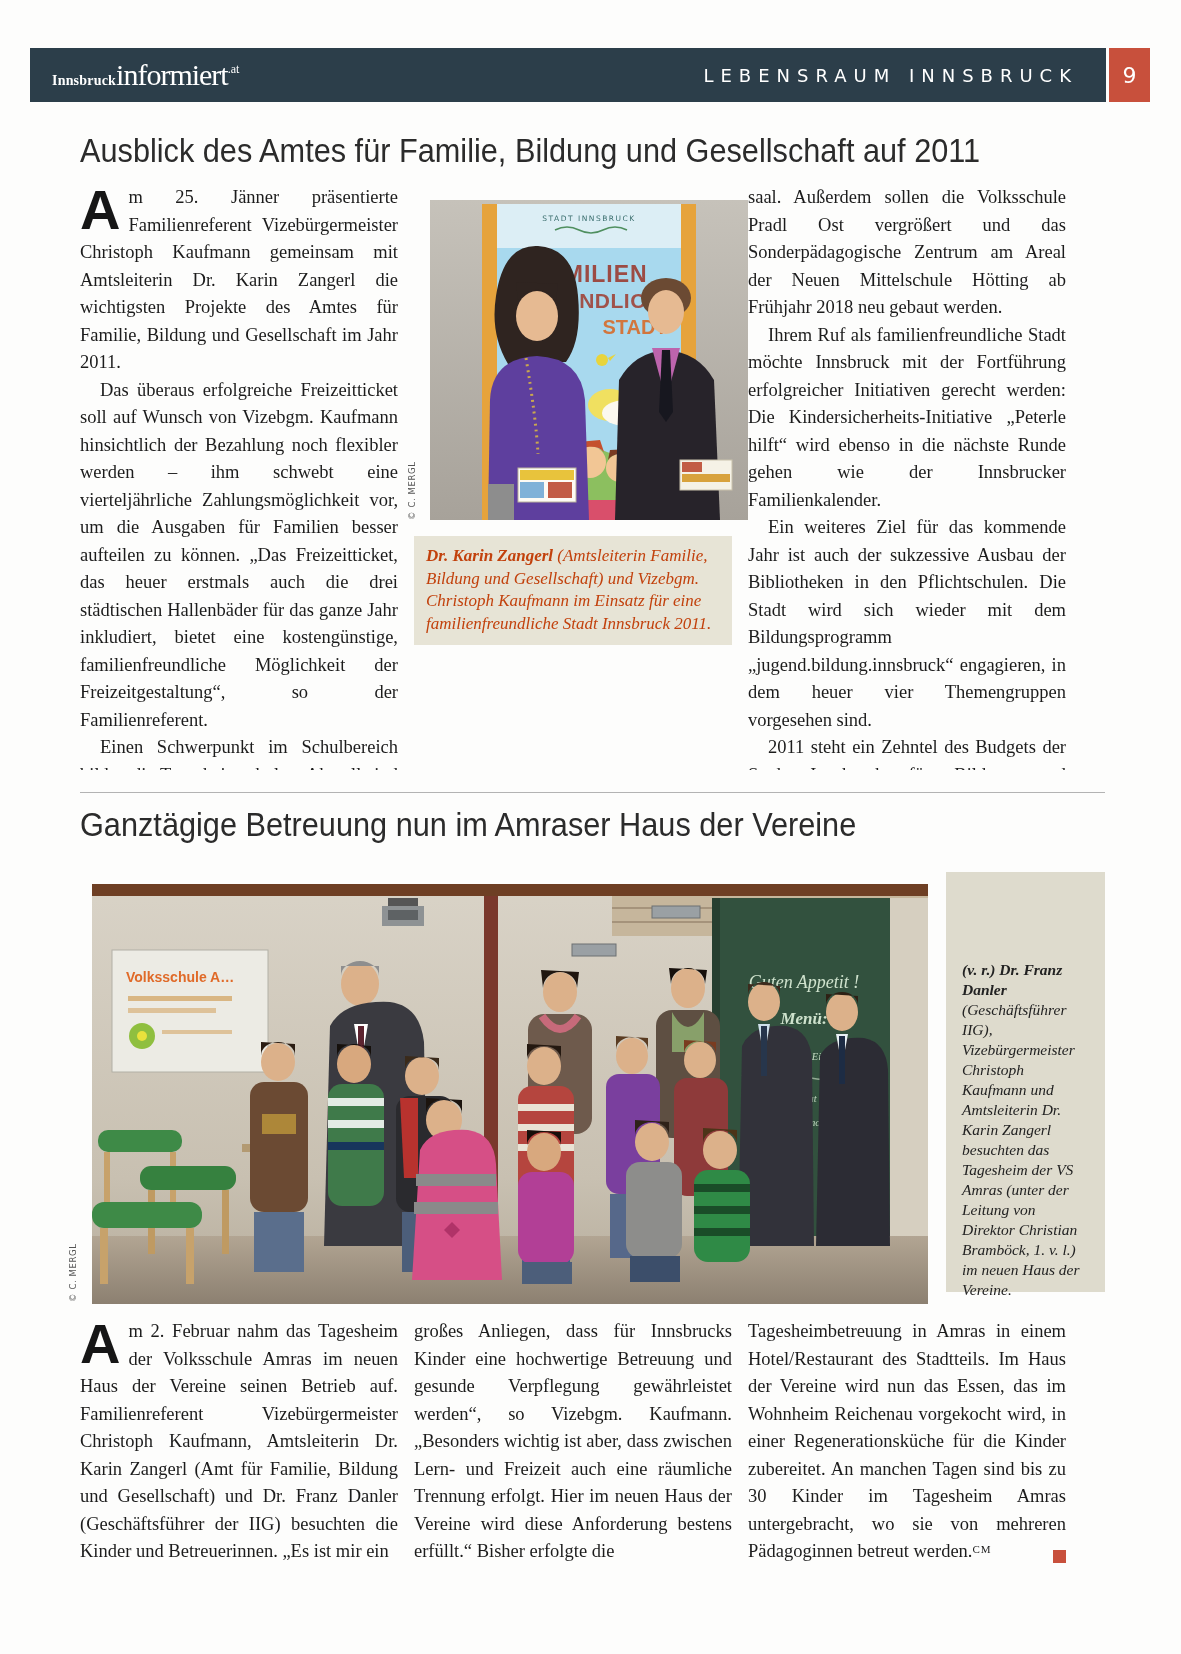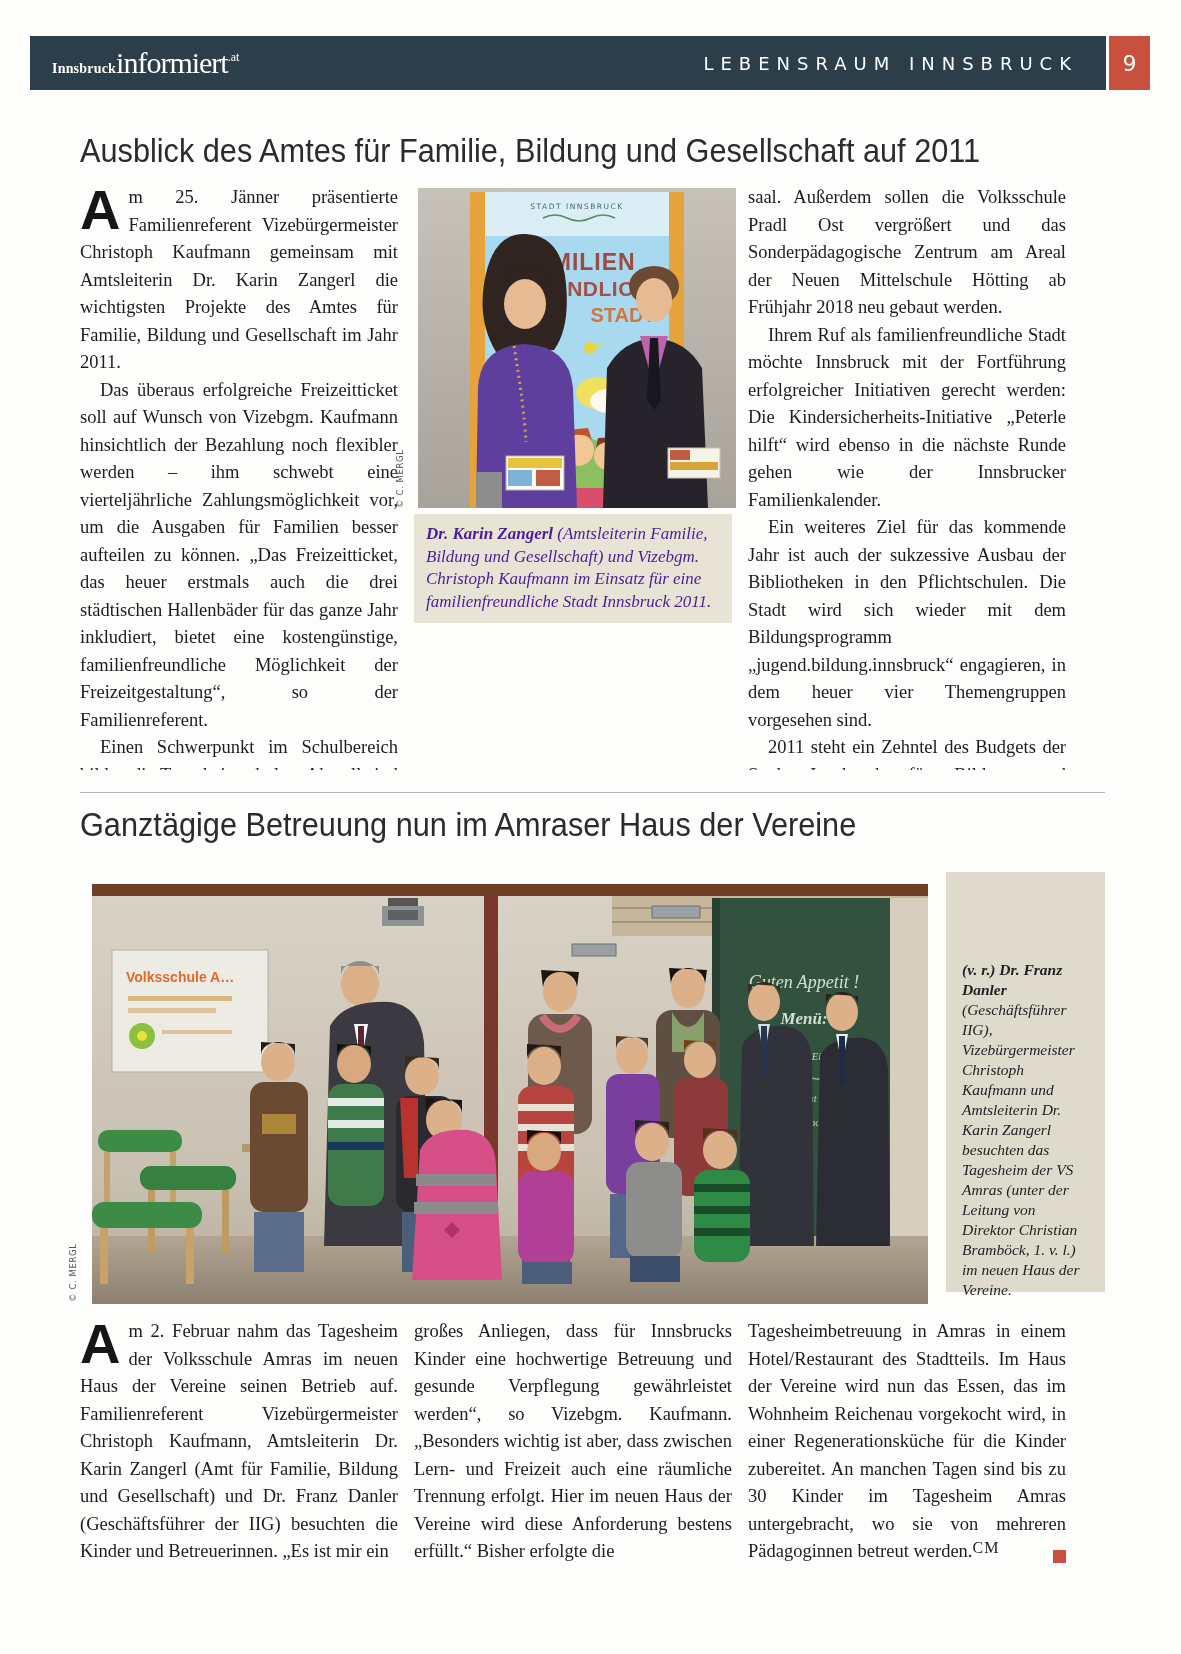--- a/index.html
+++ b/index.html
@@ -1,20 +1,20 @@
 <!DOCTYPE html>
 <html><head>
 <meta charset="utf-8">
 <style>
   html,body{margin:0;padding:0;background:#ffffff;}
   .page{position:relative;width:1181px;height:1654px;background:#fdfdfc;overflow:hidden;
         font-family:"Liberation Serif", serif;color:#1c1c1c;}
 
   
-  .header-row{position:absolute;left:30px;top:36px;width:1120px;height:54px;display:flex;}
+  .header-row{position:absolute;left:30px;top:48px;width:1120px;height:54px;display:flex;}
   .topbar{flex:1;background:#2c3e4a;display:flex;align-items:center;justify-content:space-between;height:54px;}
   .logo{padding-left:22px;color:#fff;white-space:nowrap;}
   .logo-part1{font-family:"Liberation Serif",serif;font-weight:bold;font-size:14px;letter-spacing:0.2px;}
   .logo-part2{font-family:"Liberation Serif",serif;font-size:30px;letter-spacing:-1px;}
   .logo-part3{font-family:"Liberation Serif",serif;font-size:12px;vertical-align:12px;}
   .section-label{padding-right:28px;color:#fff;font-family:"DejaVu Sans",sans-serif;
                  font-size:18px;font-weight:400;letter-spacing:7px;}
   .pagenum-box{width:41px;height:54px;margin-left:3px;background:#c8503c;color:#fff;
                display:flex;align-items:center;justify-content:center;
                font-family:"DejaVu Sans",sans-serif;font-size:22px;}
@@ -27,30 +27,30 @@
 
   
   .cols{position:absolute;display:flex;gap:16px;width:986px;left:80px;}
   #a1-cols{top:184px;height:586px;overflow:hidden;}
   #a2-cols{top:1318px;height:330px;overflow:hidden;}
   .col{width:318px;}
   .col p{margin:0;font-size:18.5px;line-height:27.5px;text-align:justify;}
   .col p.indent{text-indent:20px;}
   .dropcap{float:left;font-family:"Liberation Sans",sans-serif;font-weight:bold;color:#161616;
            font-size:56px;line-height:45px;padding:3px 8px 0 0;}
-  .initials{font-size:16px;letter-spacing:1px;position:relative;top:-4px;font-family:"Liberation Serif",serif;}
+  .initials{font-size:11px;letter-spacing:1px;position:relative;top:-4px;font-family:"Liberation Serif",serif;}
   .endmark{float:right;width:13px;height:13px;background:#c8503c;margin-top:12px;}
 
   
-  .photo1-fig{position:relative;margin:4px;width:268px;height:320px;}
+  .photo1-fig{position:relative;margin:16px;width:268px;height:320px;}
   .photo1-fig svg{display:block;}
   .credit-v{position:absolute;left:-13px;bottom:0;transform:rotate(-90deg);transform-origin:left bottom;
             font-family:"DejaVu Sans",sans-serif;font-size:8.5px;color:#555;letter-spacing:0.6px;white-space:nowrap;}
   .caption-box1{margin-top:6px;background:#e7e4d6;padding:9px 12px 10px 12px;
-                font-style:italic;font-size:17px;line-height:22.5px;color:#4c1d95;}
+                font-style:italic;font-size:17px;line-height:22.5px;color:#c2410c;}
   .cap-lead{font-weight:bold;}
   .after-caption{margin-top:16px;}
 
   
   .photo2-row{position:absolute;left:80px;top:872px;width:1025px;height:420px;display:flex;}
   .photo2-fig{position:relative;margin:12px;width:836px;height:420px;}
   .caption-box2{width:183px;margin-left:6px;background:#dedbcd;box-sizing:border-box;
                 padding:88px 14px 0 16px;font-style:italic;font-size:15.5px;line-height:20px;color:#222;}
   .credit-v2{position:absolute;left:-14px;bottom:2px;transform:rotate(-90deg);transform-origin:left bottom;
              font-family:"DejaVu Sans",sans-serif;font-size:8.5px;color:#555;letter-spacing:0.6px;white-space:nowrap;}

